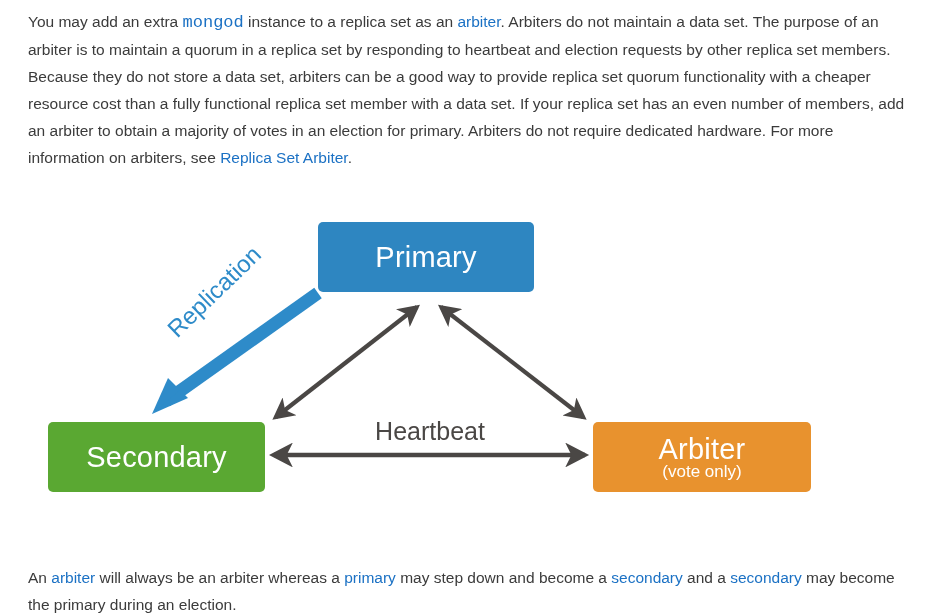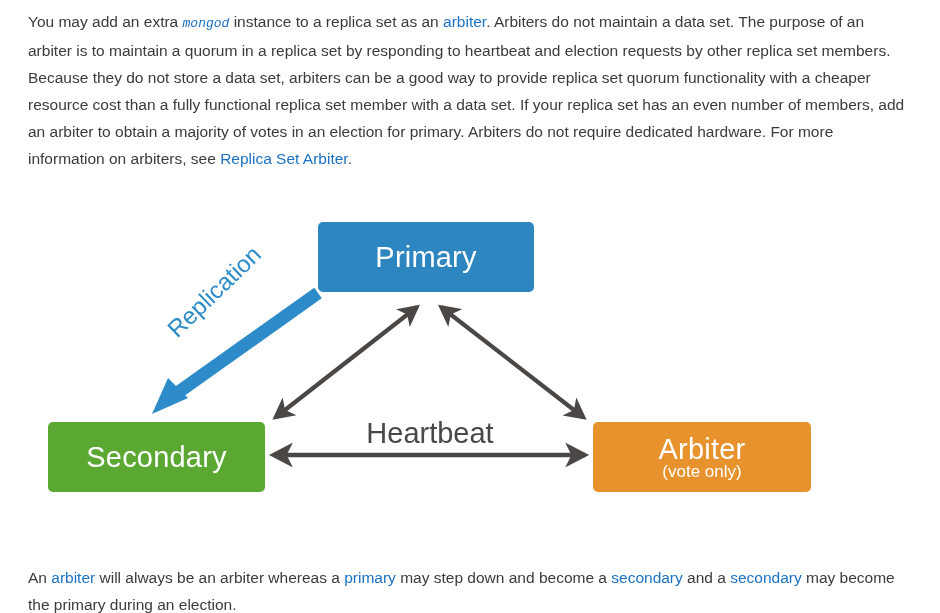--- a/index.html
+++ b/index.html
@@ -31,23 +31,22 @@
     text-align: left;
   }
 
   a.link {
     color: #1b71c4;
     text-decoration: none;
   }
   a.code-link {
     color: #1b71c4;
     font-family: "Liberation Mono", monospace;
-    font-size: 13px;
+    font-size: 17px;
     text-decoration: none;
-    font-style: italic;
   }
 
   
   #diagram {
     position: absolute;
     left: 0;
     top: 195px;
     width: 940px;
     height: 325px;
   }
@@ -111,21 +110,21 @@
     transform: rotate(-44deg);
     transform-origin: left top;
     color: #2e8bc9;
   }
   #label-heartbeat {
     position: absolute;
     left: 350px;
     top: 222px;
     width: 160px;
     text-align: center;
-    font-size: 29px;
+    font-size: 25px;
     color: #4a4745;
   }
 </style>
 </head>
 <body>
 
 <div class="doc-body">
   <p class="para"><span>You may add an extra </span><a class="code-link" href="#">mongod</a><span> instance to a replica set as an </span><a class="link" href="#">arbiter</a><span>. Arbiters do not maintain a data set. The purpose of an arbiter is to maintain a quorum in a replica set by responding to heartbeat and election requests by other replica set members. Because they do not store a data set, arbiters can be a good way to provide replica set quorum functionality with a cheaper resource cost than a fully functional replica set member with a data set. If your replica set has an even number of members, add an arbiter to obtain a majority of votes in an election for primary. Arbiters do not require dedicated hardware. For more information on arbiters, see </span><a class="link" href="#">Replica Set Arbiter</a><span>.</span></p>
 </div>
 

